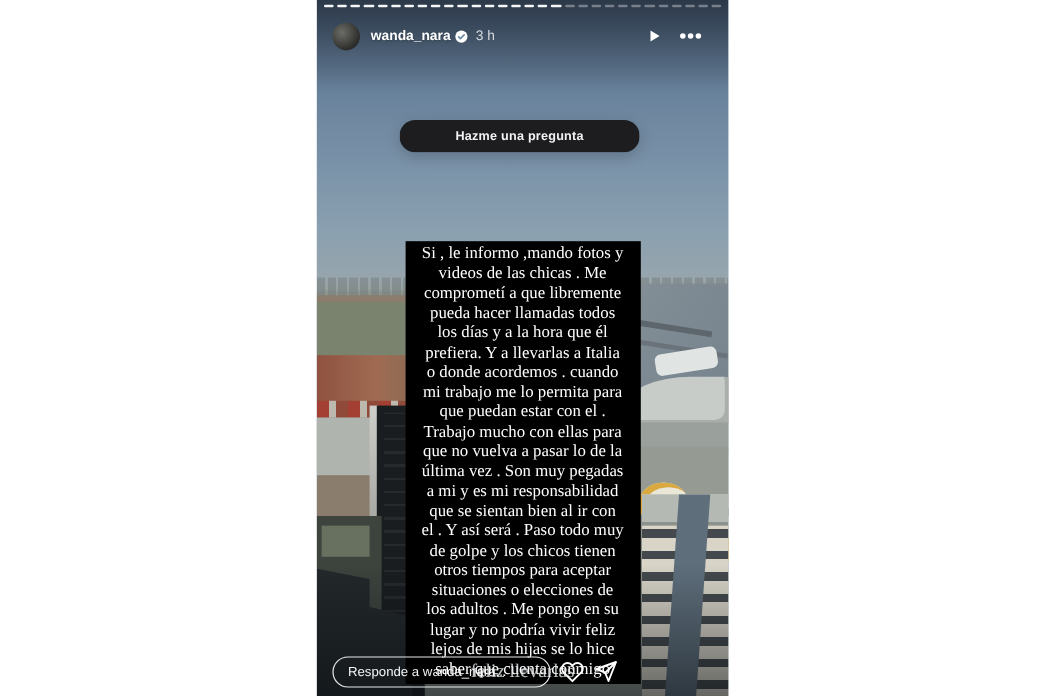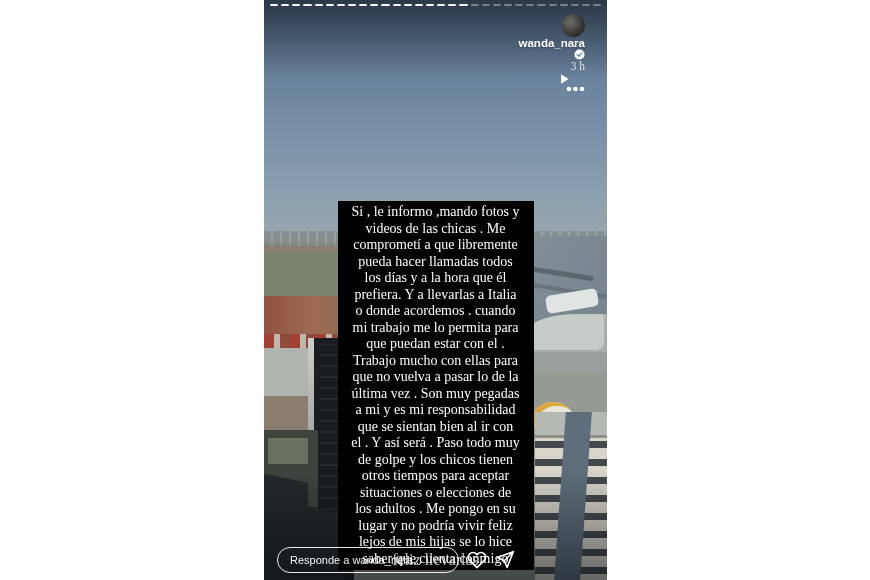--- a/index.html
+++ b/index.html
@@ -41,25 +41,25 @@
   .left-sil{left:0;top:474px;width:80px;height:106px;background:#23282b;clip-path:polygon(0 0,55% 8%,55% 30%,100% 38%,100% 100%,0 100%);}
   .right-tower{left:271px;top:412px;width:72px;height:168px;background:repeating-linear-gradient(180deg,#d8d4c8 0 11px,#43494c 11px 18px);}
   .right-tower-roof{left:271px;top:412px;width:72px;height:26px;background:#b4b9b3;box-shadow:inset 0 -3px 0 #8c918c;}
   .right-core{left:296px;top:412px;width:26px;height:168px;background:#5e6e7b;transform:skewX(-4deg);}
   .shade-top{left:0;top:0;width:343px;height:78px;background:linear-gradient(180deg,rgba(16,24,34,.55),rgba(16,24,34,0));}
   .shade-bottom{left:0;top:470px;width:343px;height:110px;background:linear-gradient(0deg,rgba(8,12,16,.55),rgba(8,12,16,0));}
   
   .progress{position:absolute;left:6px;top:4px;width:331px;height:2px;display:flex;gap:3px;}
   .progress .seg{flex:1;height:2px;border-radius:1px;background:rgba(255,255,255,.35);}
   .progress .seg.active{background:rgba(255,255,255,.95);}
-  .hdr{position:absolute;left:0;top:14px;width:343px;height:32px;display:flex;align-items:flex-end;padding:0 22px 0 13px;box-sizing:border-box;flex-direction:column;}
+  .hdr{position:absolute;left:0;top:14px;width:343px;height:32px;display:flex;align-items:center;padding:0 22px 0 13px;box-sizing:border-box;}
   .avatar{width:23px;height:23px;border-radius:50%;background:radial-gradient(circle at 35% 35%,#6d6d68,#2c2c2a 70%);flex:0 0 auto;}
   .uname{margin-left:9px;color:#fff;font-size:11.5px;font-weight:700;text-shadow:0 1px 2px rgba(0,0,0,.25);}
   .badge{margin-left:4px;display:inline-flex;}
-  .time{margin-left:6px;color:rgba(255,255,255,.78);font-size:11.5px;font-family:Liberation Serif, serif;}
+  .time{margin-left:6px;color:rgba(255,255,255,.78);font-size:11.5px;}
   .hdr-spacer{flex:1;}
   .icon-btn{display:inline-flex;align-items:center;justify-content:center;background:none;border:none;padding:0;cursor:pointer;}
   .play-btn{margin-right:14px;}
   .qa{position:absolute;left:69px;top:100px;width:200px;border-radius:13px;overflow:hidden;box-shadow:0 4px 12px rgba(0,0,0,.18);}
   .qa-head{background:#1d1d1f;color:#f2f2f2;font-size:10.5px;font-weight:700;text-align:center;padding:8px 6px 7px;letter-spacing:.2px;}
   .qa-body{background:#ffffff;color:#4b4b4b;font-size:14.5px;text-align:center;padding:11px 8px 13px;}
   .answer{
     position:absolute;left:50%;top:201px;transform:translateX(-50%);
     width:196px;box-sizing:border-box;padding:3px 4px;background:#000;
     color:#fff;font-family:"Liberation Serif",serif;font-size:14px;line-height:16.5px;
@@ -167,20 +167,21 @@
     <button class="icon-btn" aria-label="more options">
       <svg width="19" height="6" viewBox="0 0 19 6">
           <circle cx="3" cy="3" r="2.3" fill="#ffffff"></circle>
           <circle cx="9.5" cy="3" r="2.3" fill="#ffffff"></circle>
           <circle cx="16" cy="3" r="2.3" fill="#ffffff"></circle>
         </svg>
     </button>
   </div>
 
   <div class="qa">
+    <div class="qa-head">Hazme una pregunta</div>
   </div>
 
   <div class="answer">Si , le informo ,mando fotos y
 videos de las chicas . Me
 comprometí a que libremente
 pueda hacer llamadas todos
 los días y a la hora que él
 prefiera. Y a llevarlas a Italia
 o donde acordemos . cuando
 mi trabajo me lo permita para

